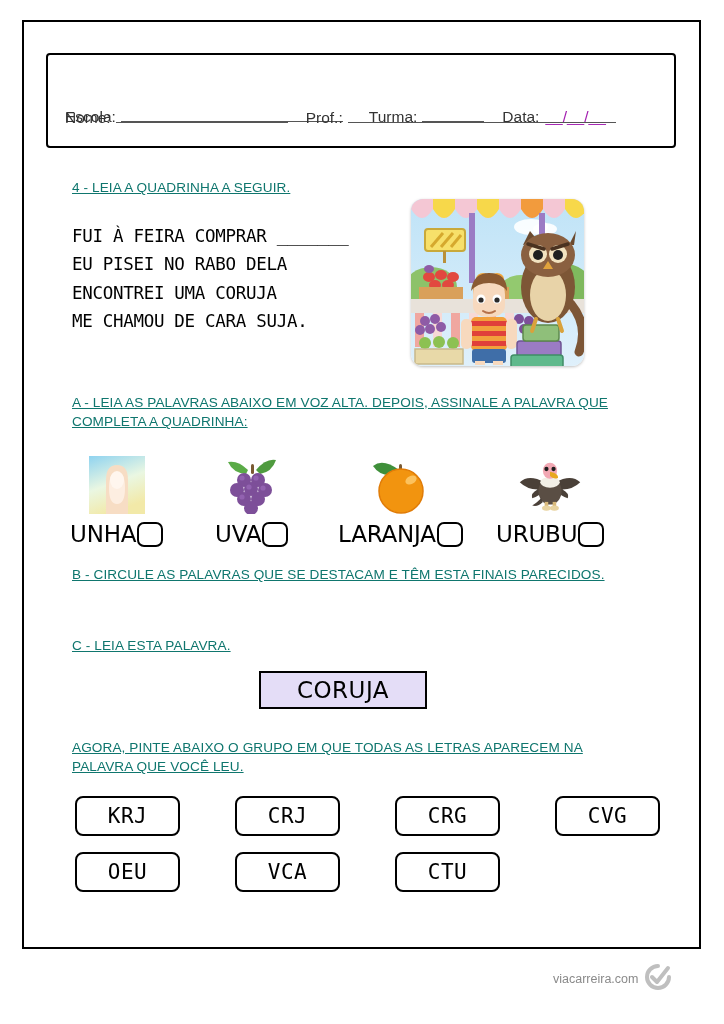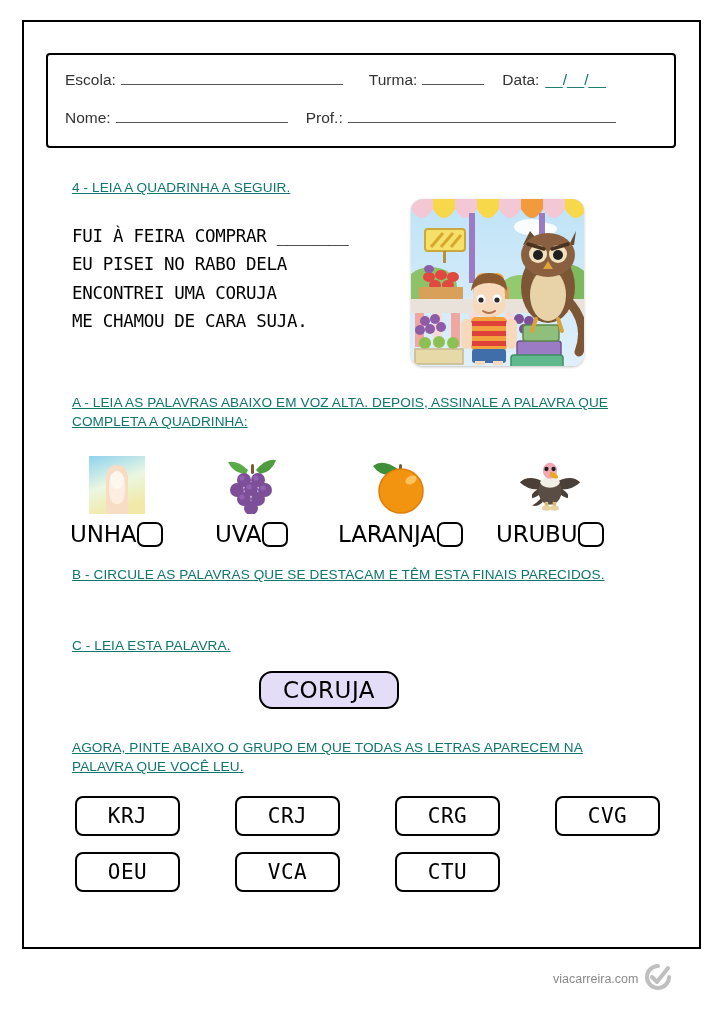--- a/index.html
+++ b/index.html
@@ -50,21 +50,21 @@
     border-bottom: 1.4px solid #555;
     height: 13px;
     margin-left: 5px;
   }
   .w-escola { width: 222px; }
   .w-turma  { width: 62px; }
   .w-nome   { width: 172px; }
   .w-prof   { width: 268px; }
   .gap-lg { width: 26px; display: inline-block; }
   .gap-md { width: 18px; display: inline-block; }
-  .date-slots { font-size: 15.5px; color: #0f766e; margin-left: 6px; letter-spacing: 0px; }
+  .date-slots { font-size: 15.5px; color: #a21caf; margin-left: 6px; letter-spacing: 0px; margin-top: 37px; }
 
   
   .instr {
     position: absolute;
     font-size: 13.6px;
     color: #0f766e;
     line-height: 1.42;
     letter-spacing: 0.1px;
     font-family: "Liberation Sans", sans-serif;
     text-decoration: underline;
@@ -132,23 +132,23 @@
   }
   #opt-unha  { left: 0px; }
   #opt-uva   { left: 145px; }
   #opt-laranja { left: 268px; }
   #opt-urubu { left: 426px; }
 
   
   .coruja-box {
     position: absolute;
     left: 259px; top: 671px;
-    width: 140px; height: 38px;
+    width: 168px; height: 38px;
     border: 2.6px solid #000;
-    border-radius: 13px;
+    border-radius: 0;
     display: flex; align-items: center; justify-content: center;
   }
   .coruja-box span {
     font-family: "DejaVu Sans", sans-serif;
     font-size: 23px;
     color: #000;
     letter-spacing: 0.5px;
   }
 
   

